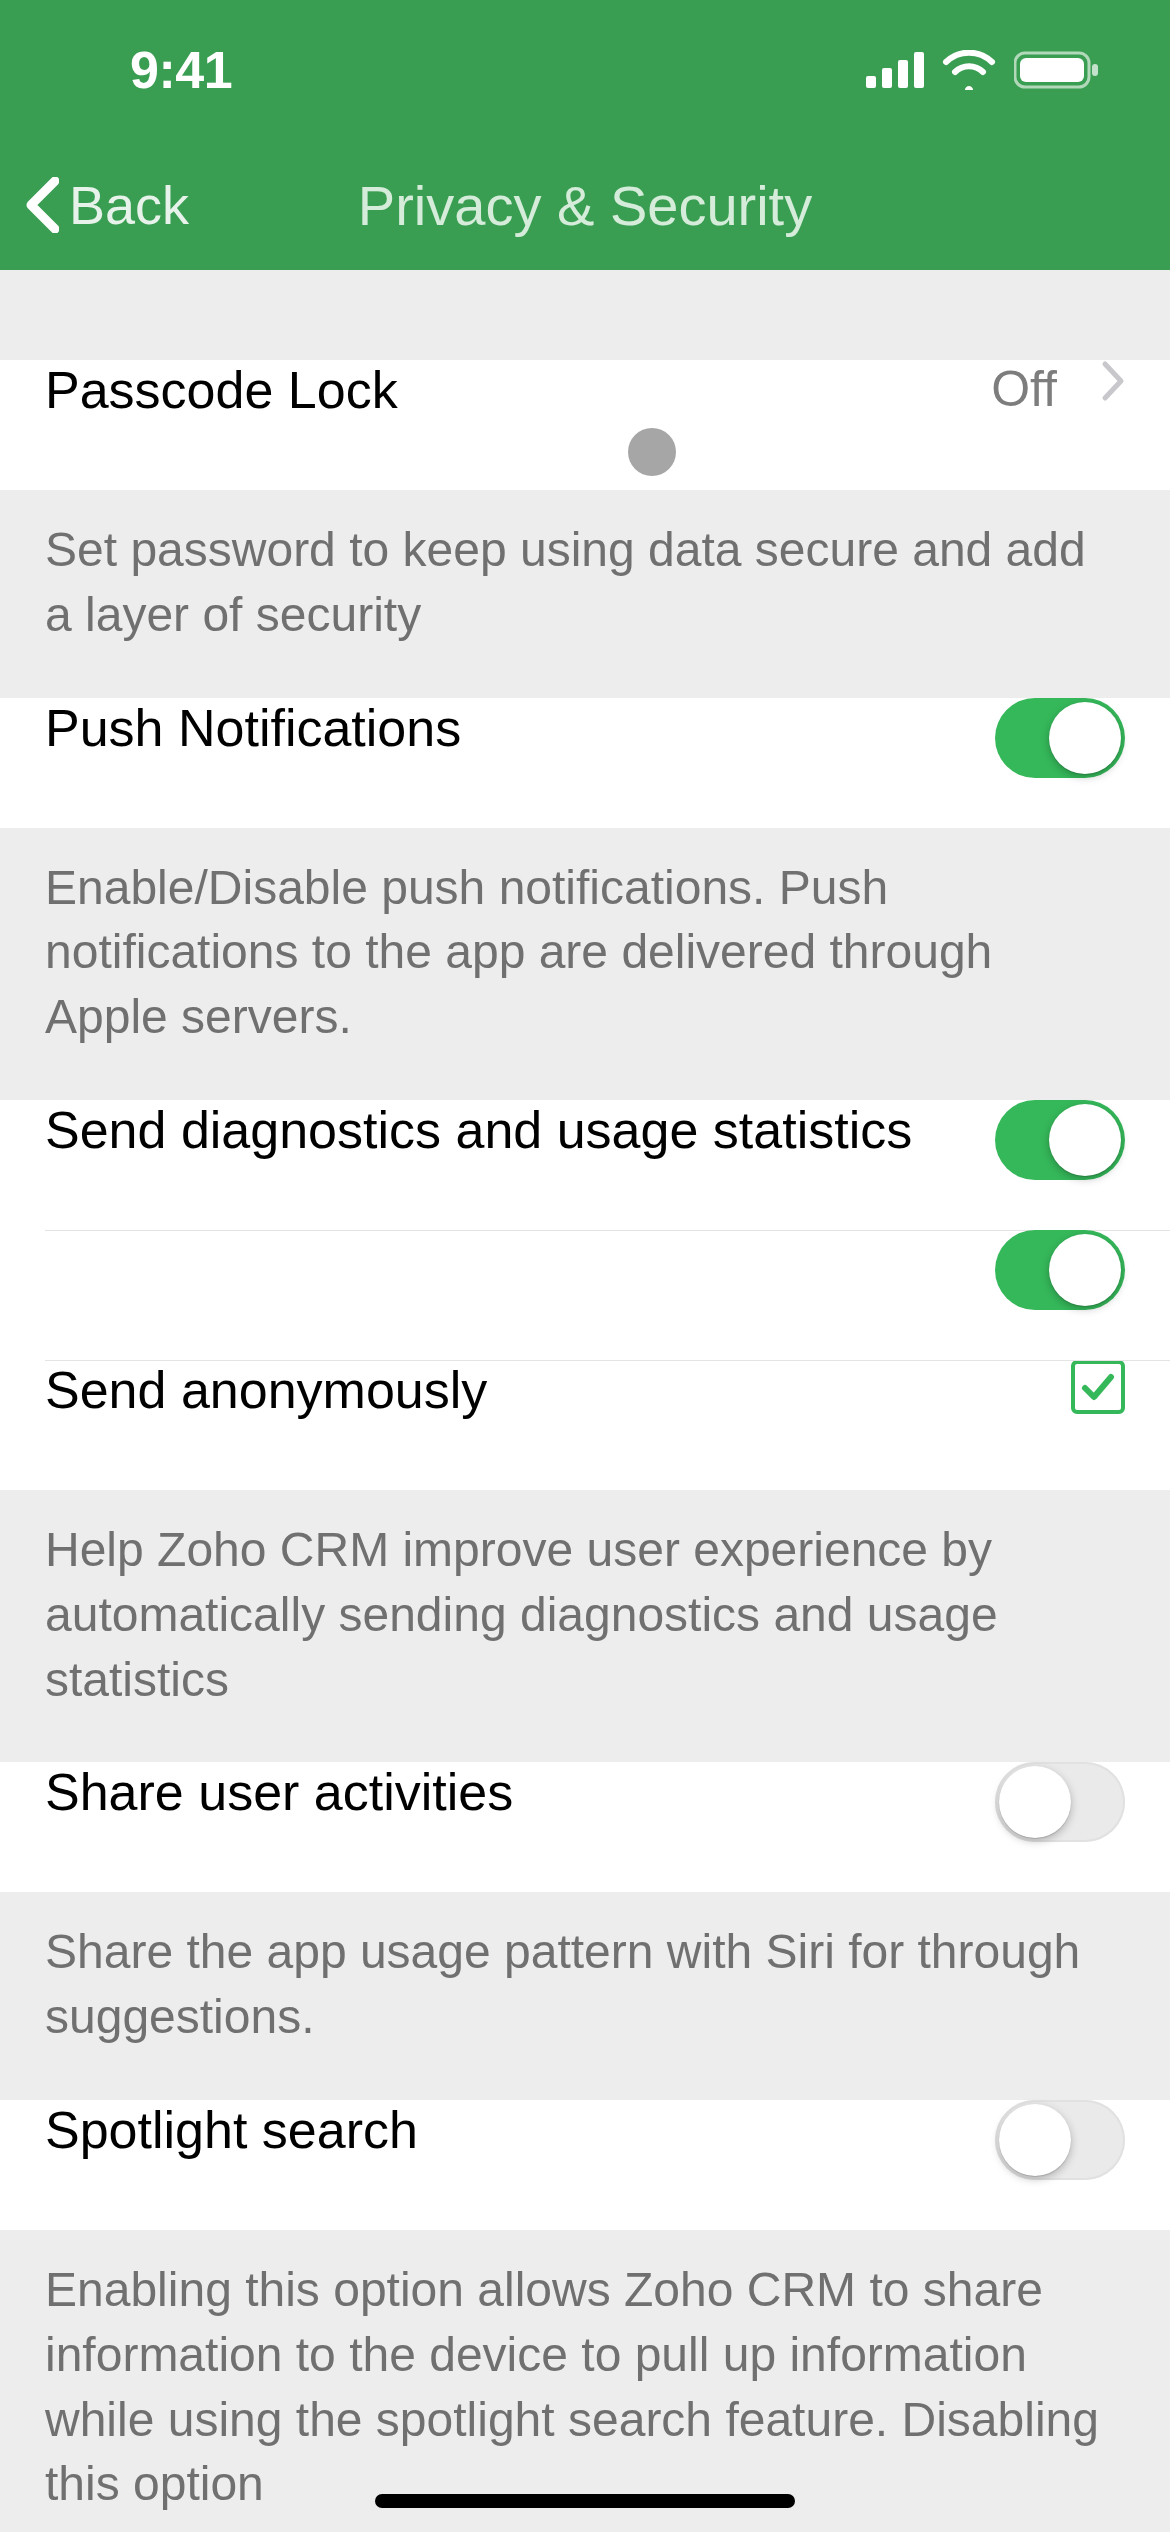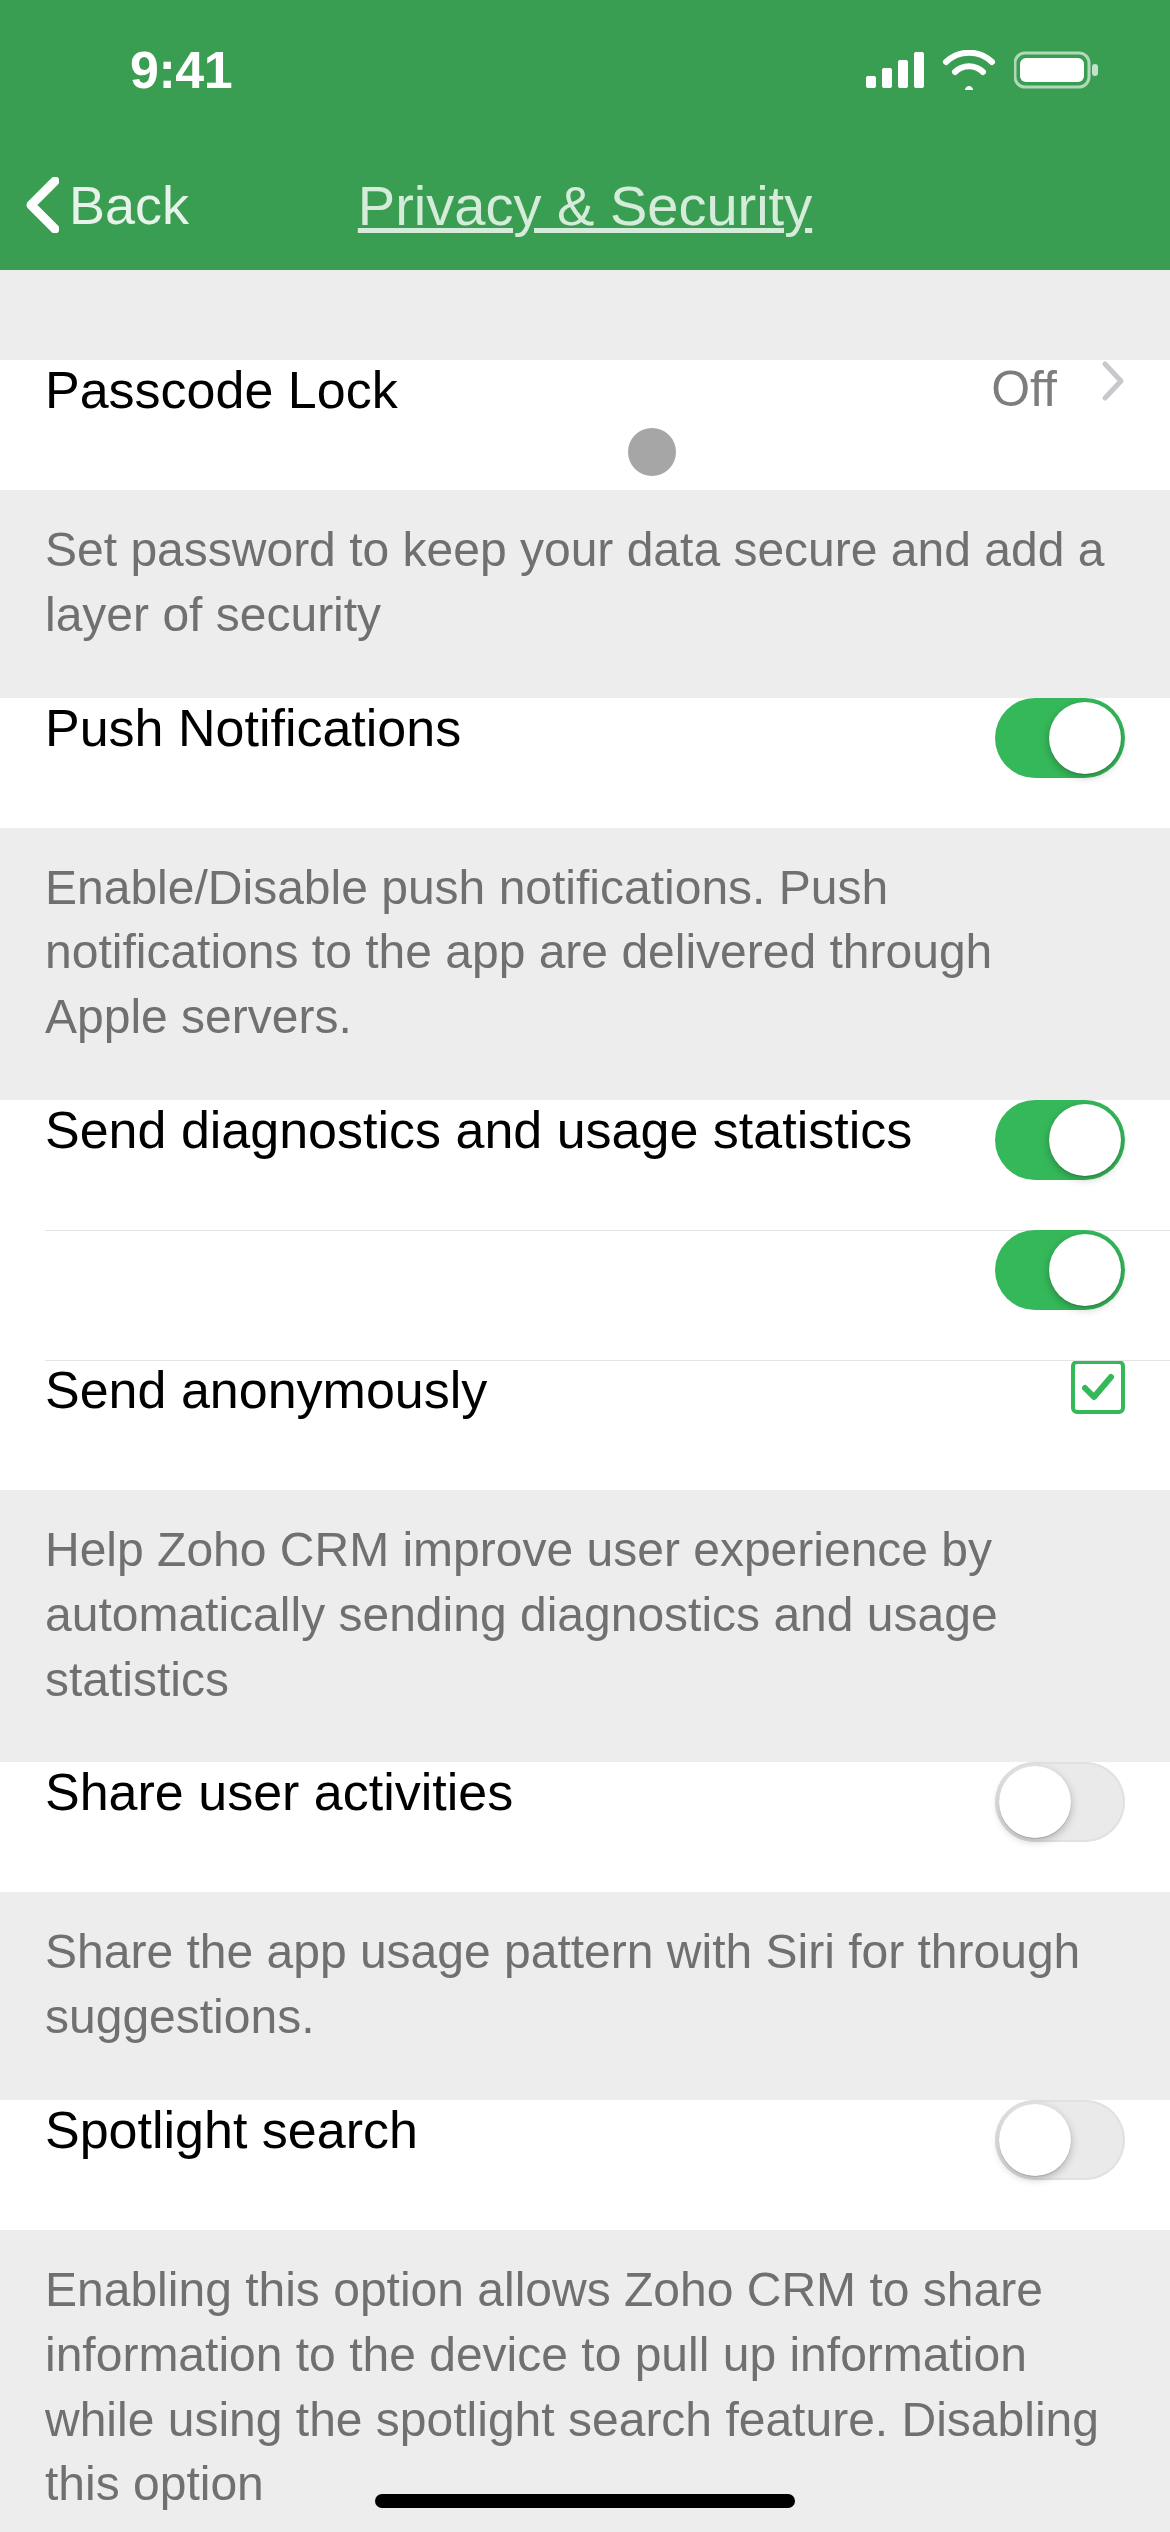--- a/index.html
+++ b/index.html
@@ -51,21 +51,20 @@
     cursor: pointer;
   }
   .nav-back .back-text { opacity: 0.88; }
   .nav-title {
     position: absolute;
     left: 50%;
     transform: translateX(-50%);
     color: #d4ecd9;
     font-size: 56px;
     font-weight: 400;
-    text-decoration: underline;
   }
 
   
   .section-gap { height: 90px; }
   .row {
     background: #fff;
     min-height: 130px;
     display: flex;
     align-items: flex-start;
     padding: 0 45px;
@@ -190,21 +189,21 @@
 
 <div class="section-gap"></div>
 <div class="row">
   <span class="label">Passcode Lock</span>
   <span class="grey-dot"></span>
   <span class="value-off">Off</span>
   <svg class="chevron" width="24" height="42" viewBox="0 0 24 42">
     <polyline points="4,4 20,21 4,38" fill="none" stroke="#c7c7cc" stroke-width="5" stroke-linecap="round" stroke-linejoin="round"></polyline>
   </svg>
 </div>
-<div class="footer-note">Set password to keep your data secure and add a layer of security</div>
+<div class="footer-note">Set password to keep using data secure and add a layer of security</div>
 
 <div class="row">
   <span class="label">Push Notifications</span>
   <div class="toggle-wrap">
       <div class="toggle on">
         <div class="knob"></div>
       </div>
     </div>
 </div>
 <div class="footer-note">Enable/Disable push notifications. Push notifications to the app are delivered through Apple servers.</div>

